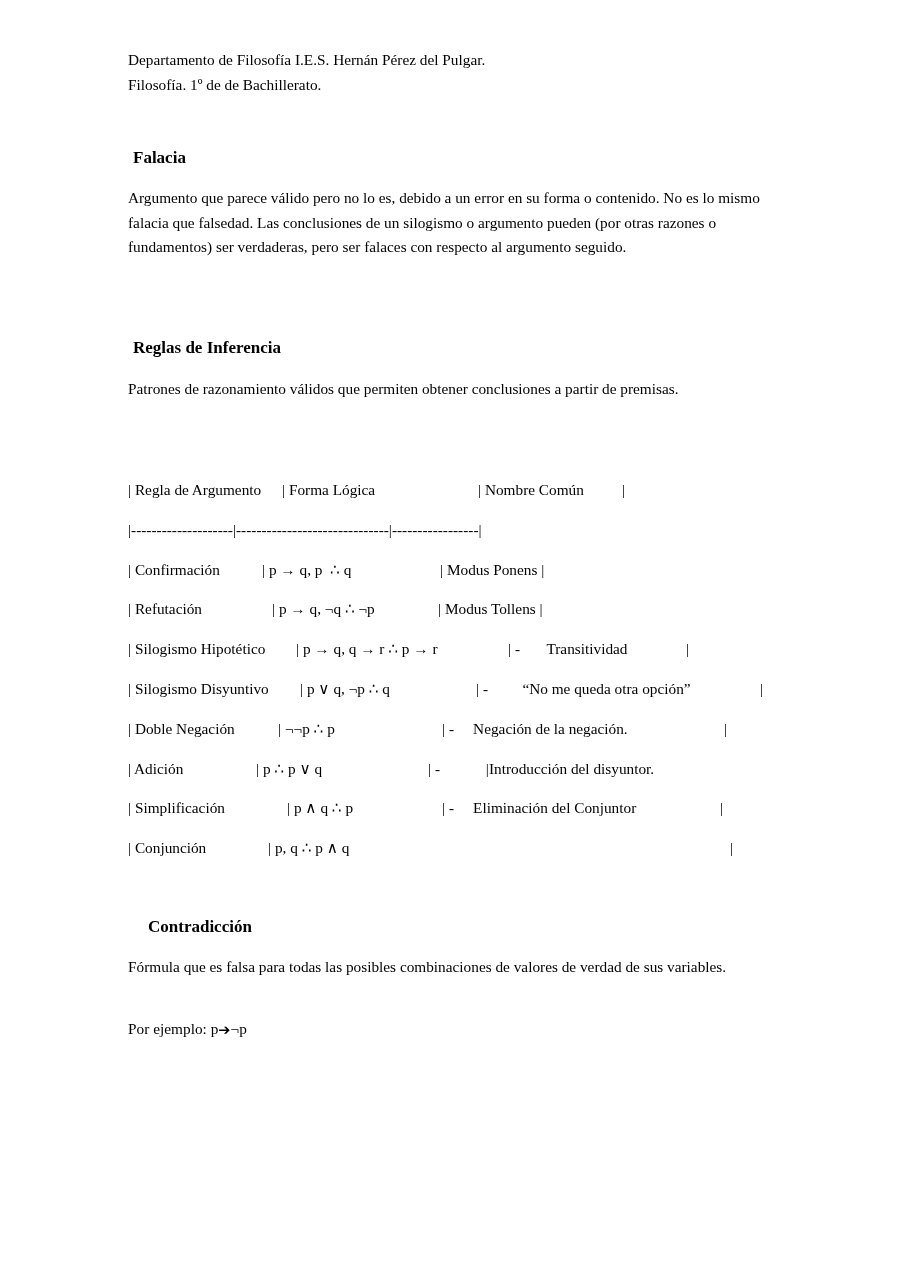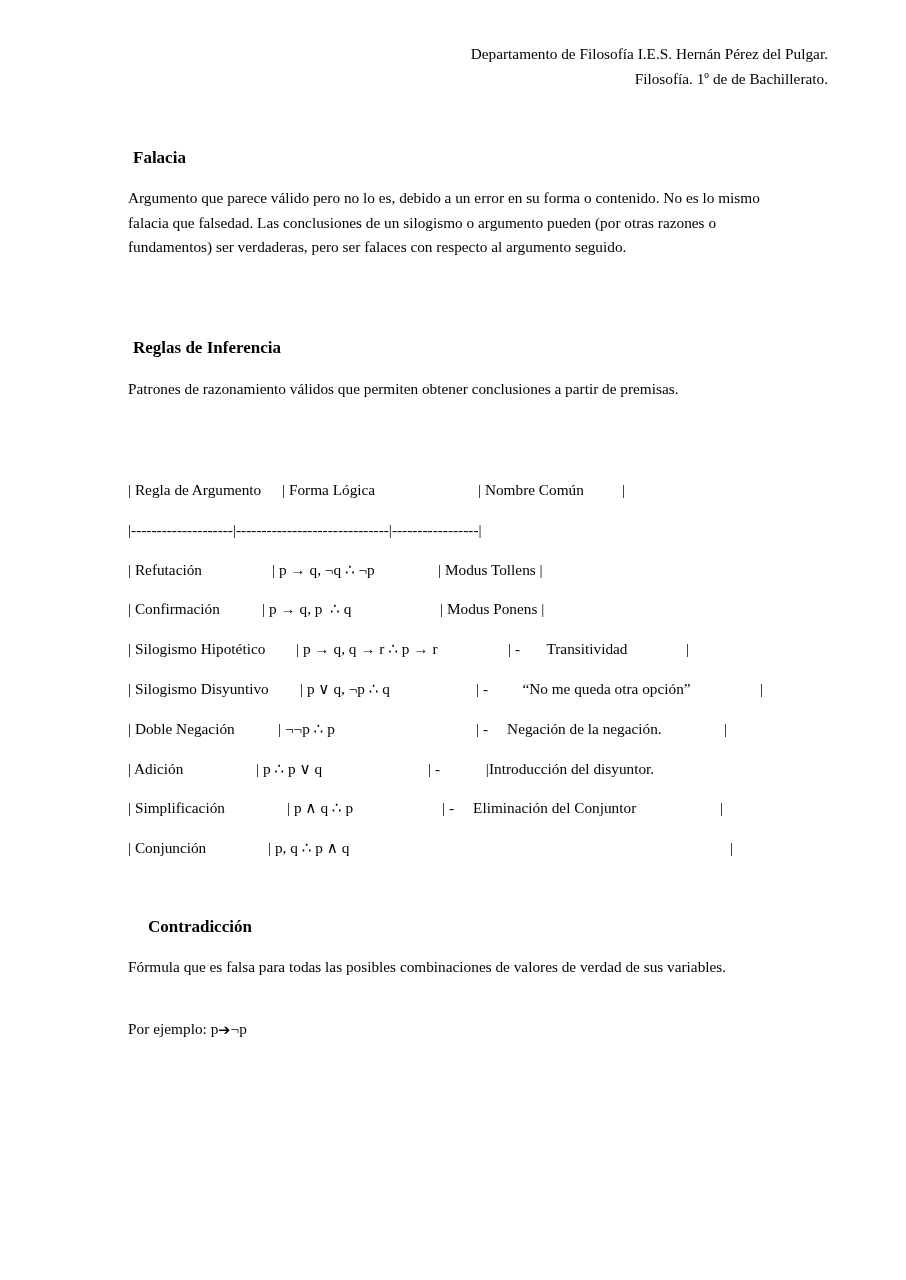--- a/index.html
+++ b/index.html
@@ -38,21 +38,21 @@
     font-size: 17px;
     line-height: 20px;
   }
   .para {
     position: absolute;
     font-size: 15.3px;
     line-height: 24.6px;
   }
 
   
-  #doc-header { left: 128px; top: 42px; width: 700px; text-align: right; }
+  #doc-header { left: 128px; top: 48px; width: 700px; }
   #doc-header .hline { white-space: pre; }
 
   
   #falacia-heading { left: 133px; top: 148px; }
   #falacia-body { left: 128px; top: 186px; width: 645px; }
 
   
   #reglas-heading { left: 133px; top: 338px; }
   #reglas-body { left: 128px; top: 377px; width: 600px; }
 
@@ -116,49 +116,49 @@
       <span class="cell" style="left:154px">| Forma Lógica</span>
       <span class="cell" style="left:350px">| Nombre Común</span>
       <span class="cell" style="left:494px">|</span>
     </div>
 
     <div class="trow sep">
       <span class="cell" style="left:0px">|--------------------|------------------------------|-----------------|</span>
     </div>
 
     <div class="trow">
+      <span class="cell" style="left:0px">| Confirmación</span>
+      <span class="cell" style="left:134px">| p → q, p  ∴ q</span>
+      <span class="cell" style="left:312px">| Modus Ponens |</span>
+    </div>
+
+    <div class="trow">
       <span class="cell" style="left:0px">| Refutación</span>
       <span class="cell" style="left:144px">| p → q, ¬q ∴ ¬p</span>
       <span class="cell" style="left:310px">| Modus Tollens |</span>
-    </div>
-
-    <div class="trow">
-      <span class="cell" style="left:0px">| Confirmación</span>
-      <span class="cell" style="left:134px">| p → q, p  ∴ q</span>
-      <span class="cell" style="left:312px">| Modus Ponens |</span>
     </div>
 
     <div class="trow">
       <span class="cell" style="left:0px">| Silogismo Hipotético</span>
       <span class="cell" style="left:168px">| p → q, q → r ∴ p → r</span>
       <span class="cell" style="left:380px">| -       Transitividad</span>
       <span class="cell" style="left:558px">|</span>
     </div>
 
     <div class="trow">
       <span class="cell" style="left:0px">| Silogismo Disyuntivo</span>
       <span class="cell" style="left:172px">| p ∨ q, ¬p ∴ q</span>
       <span class="cell" style="left:348px">| -         “No me queda otra opción”</span>
       <span class="cell" style="left:632px">|</span>
     </div>
 
     <div class="trow">
       <span class="cell" style="left:0px">| Doble Negación</span>
       <span class="cell" style="left:150px">| ¬¬p ∴ p</span>
-      <span class="cell" style="left:348px">| -     Negación de la negación.</span>
+      <span class="cell" style="left:314px">| -     Negación de la negación.</span>
       <span class="cell" style="left:596px">|</span>
     </div>
 
     <div class="trow">
       <span class="cell" style="left:0px">| Adición</span>
       <span class="cell" style="left:128px">| p ∴ p ∨ q</span>
       <span class="cell" style="left:300px">| -            |Introducción del disyuntor.</span>
     </div>
 
     <div class="trow">

